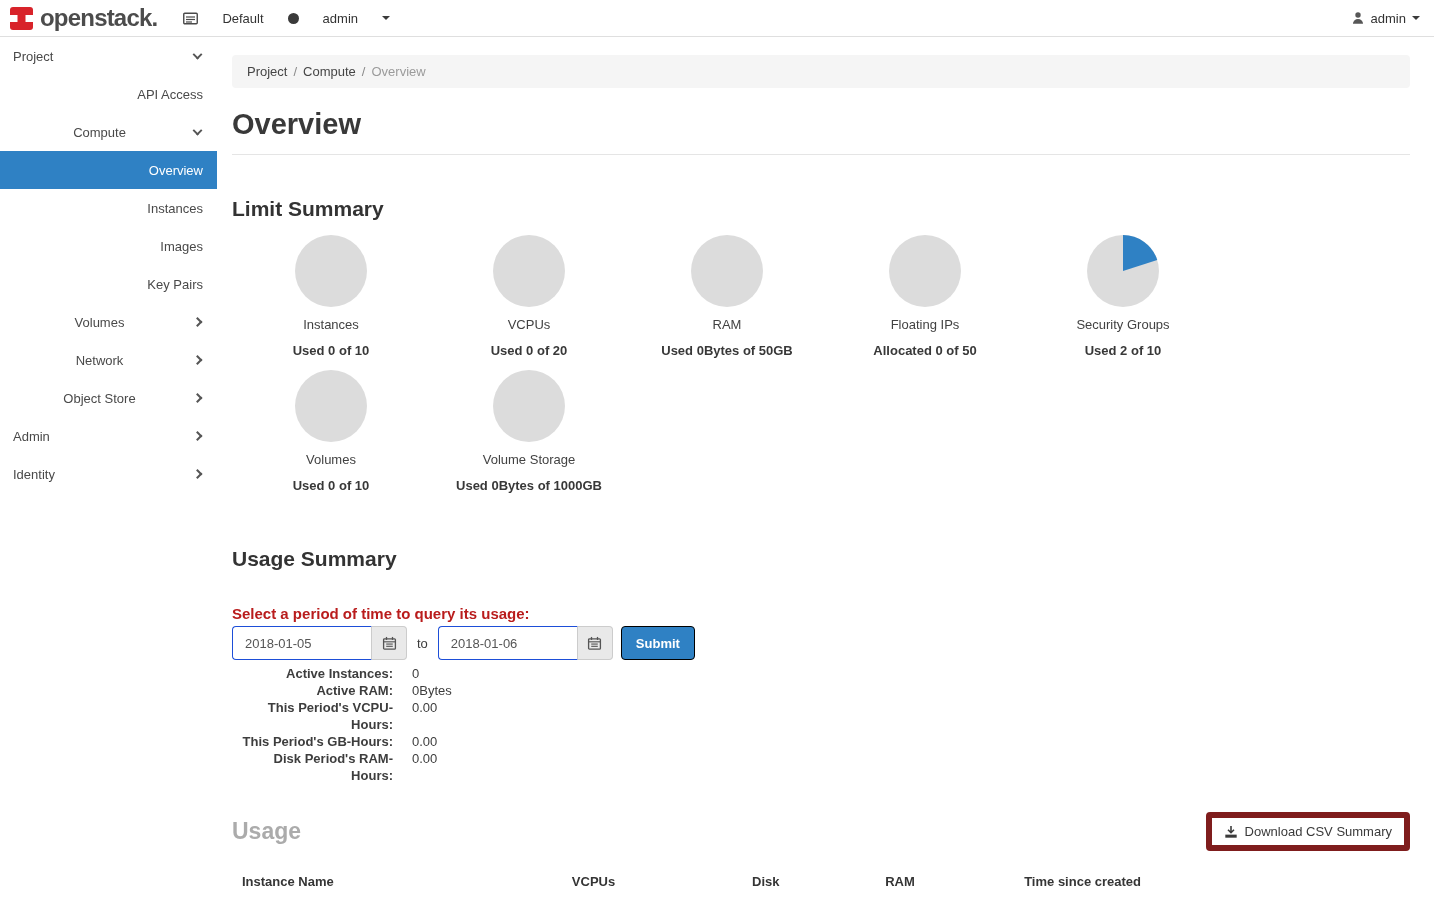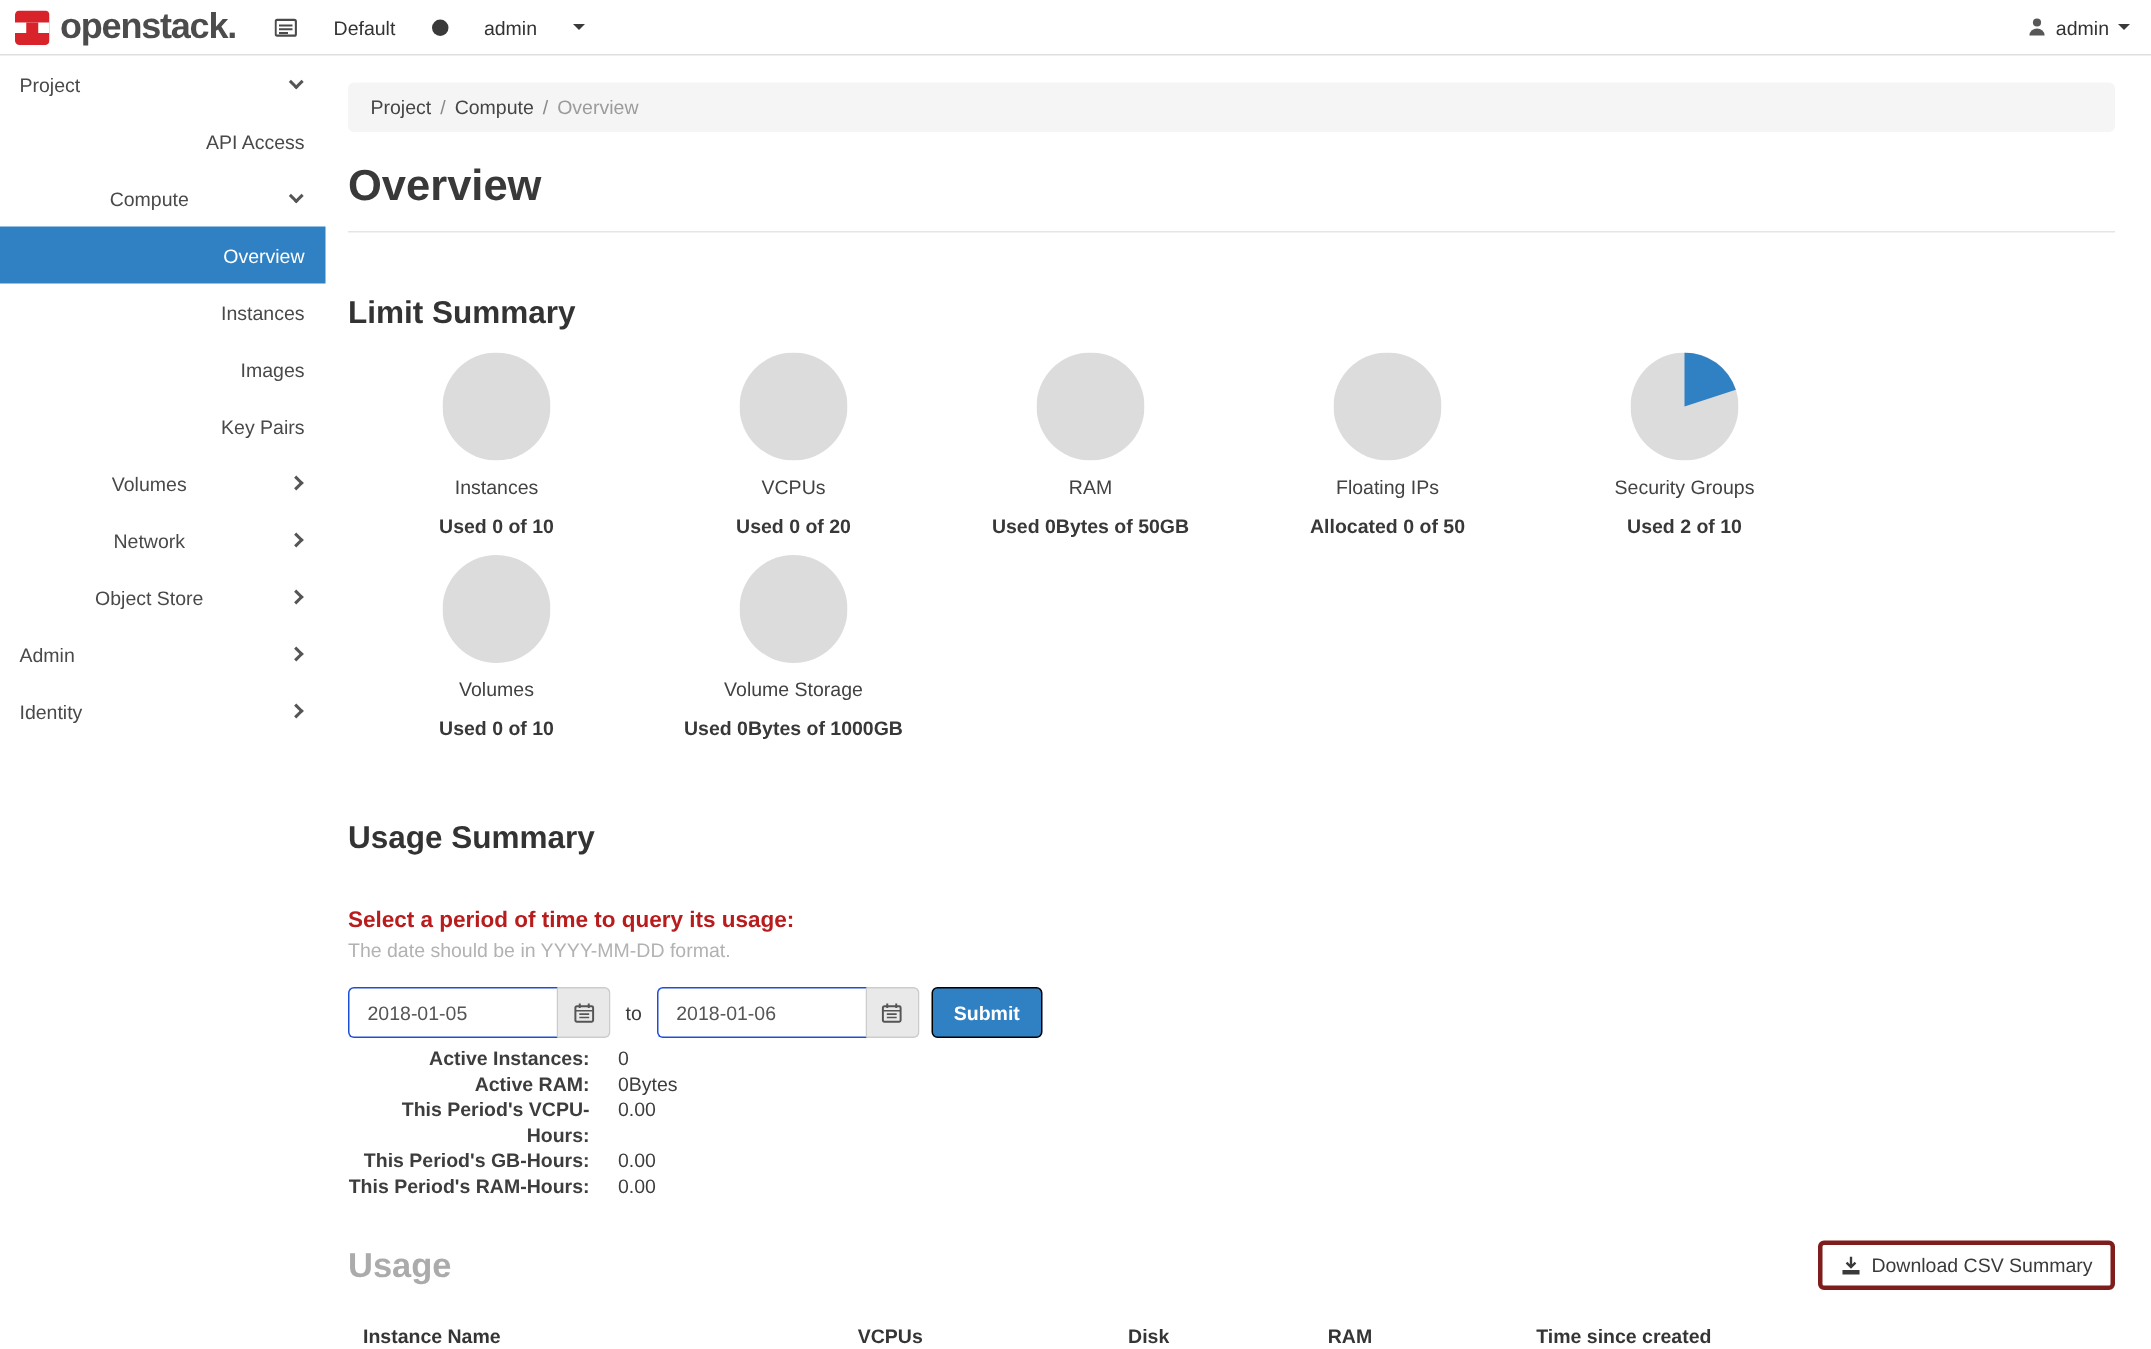--- a/index.html
+++ b/index.html
@@ -60,21 +60,21 @@
   .submit-btn { margin-left:8px; height:34px; padding:0 14px; background:#2f81c4; border:1px solid #000000; border-radius:4px; color:#fff; font-size:13px; font-weight:bold; font-family:"Liberation Sans",sans-serif; cursor:pointer; }
 
   .stats { margin-top:5px; }
   .stat-row { display:flex; line-height:17px; }
   .stat-label { width:161px; text-align:right; font-weight:bold; color:#3d3d3d; }
   .stat-value { margin-left:19px; color:#3d3d3d; }
 
   
   .usage-header { display:flex; align-items:center; justify-content:space-between; margin-top:28px; }
   .usage-title { font-size:23px; font-weight:bold; color:#ababab; }
-  .download-btn { display:flex; align-items:center; gap:7px; background:#fff; border:3px solid #7f1d1d; border-radius:4px; padding:6px 12px; font-size:13px; color:#3a3a3a; font-family:"Liberation Sans",sans-serif; cursor:pointer; }
+  .download-btn { display:flex; align-items:center; gap:7px; background:#fff; border:6px solid #7f1d1d; border-radius:4px; padding:6px 12px; font-size:13px; color:#3a3a3a; font-family:"Liberation Sans",sans-serif; cursor:pointer; }
   table.usage { width:100%; border-collapse:collapse; margin-top:14px; }
   table.usage th { text-align:left; font-size:13px; color:#353535; padding:9px 10px 11px; border-bottom:2px solid #d2d2d2; }
   table.usage th:nth-child(1){ width:28%; }
   table.usage th:nth-child(2){ width:15.3%; }
   table.usage th:nth-child(3){ width:11.3%; }
   table.usage th:nth-child(4){ width:11.8%; }
 
   .icon { display:inline-flex; align-items:center; }
 </style>
 </head>
@@ -241,21 +241,20 @@
               <circle cx="36" cy="36" r="36" fill="#dcdcdc"></circle>
             </svg>
           </div>
         <div class="limit-label">Volume Storage</div>
         <div class="limit-usage">Used 0Bytes of 1000GB</div>
       </div>
       </div>
 
     <h2 class="section-h">Usage Summary</h2>
     <div class="query-prompt">Select a period of time to query its usage:</div>
-    <div class="query-hint">The date should be in YYYY-MM-DD format.</div>
 
     <div class="date-form">
       <div class="input-group">
         <input class="date-input" type="text" value="2018-01-05" style="">
         <span class="addon">
           <span class="icon">
             <svg width="15" height="15" viewBox="0 0 16 16">
               <rect x="1.7" y="3" width="12.6" height="11" rx="1" fill="none" stroke="#555" stroke-width="1.4"></rect>
               <line x1="4.8" y1="1" x2="4.8" y2="4.2" stroke="#555" stroke-width="1.4"></line>
               <line x1="11.2" y1="1" x2="11.2" y2="4.2" stroke="#555" stroke-width="1.4"></line>
@@ -296,21 +295,21 @@
       </div>
         <div class="stat-row">
         <span class="stat-label">This Period's VCPU-Hours:</span>
         <span class="stat-value">0.00</span>
       </div>
         <div class="stat-row">
         <span class="stat-label">This Period's GB-Hours:</span>
         <span class="stat-value">0.00</span>
       </div>
         <div class="stat-row">
-        <span class="stat-label">This Period's RAM-Hours:</span>
+        <span class="stat-label">Disk Period's RAM-Hours:</span>
         <span class="stat-value">0.00</span>
       </div>
       </div>
 
     <div class="usage-header">
       <span class="usage-title">Usage</span>
       <button class="download-btn">
         <span class="icon">
           <svg width="14" height="14" viewBox="0 0 16 16">
             <path d="M8 1 v7.2 M4.6 5.4 L8 8.8 L11.4 5.4" fill="none" stroke="#3a3a3a" stroke-width="1.8"></path>

